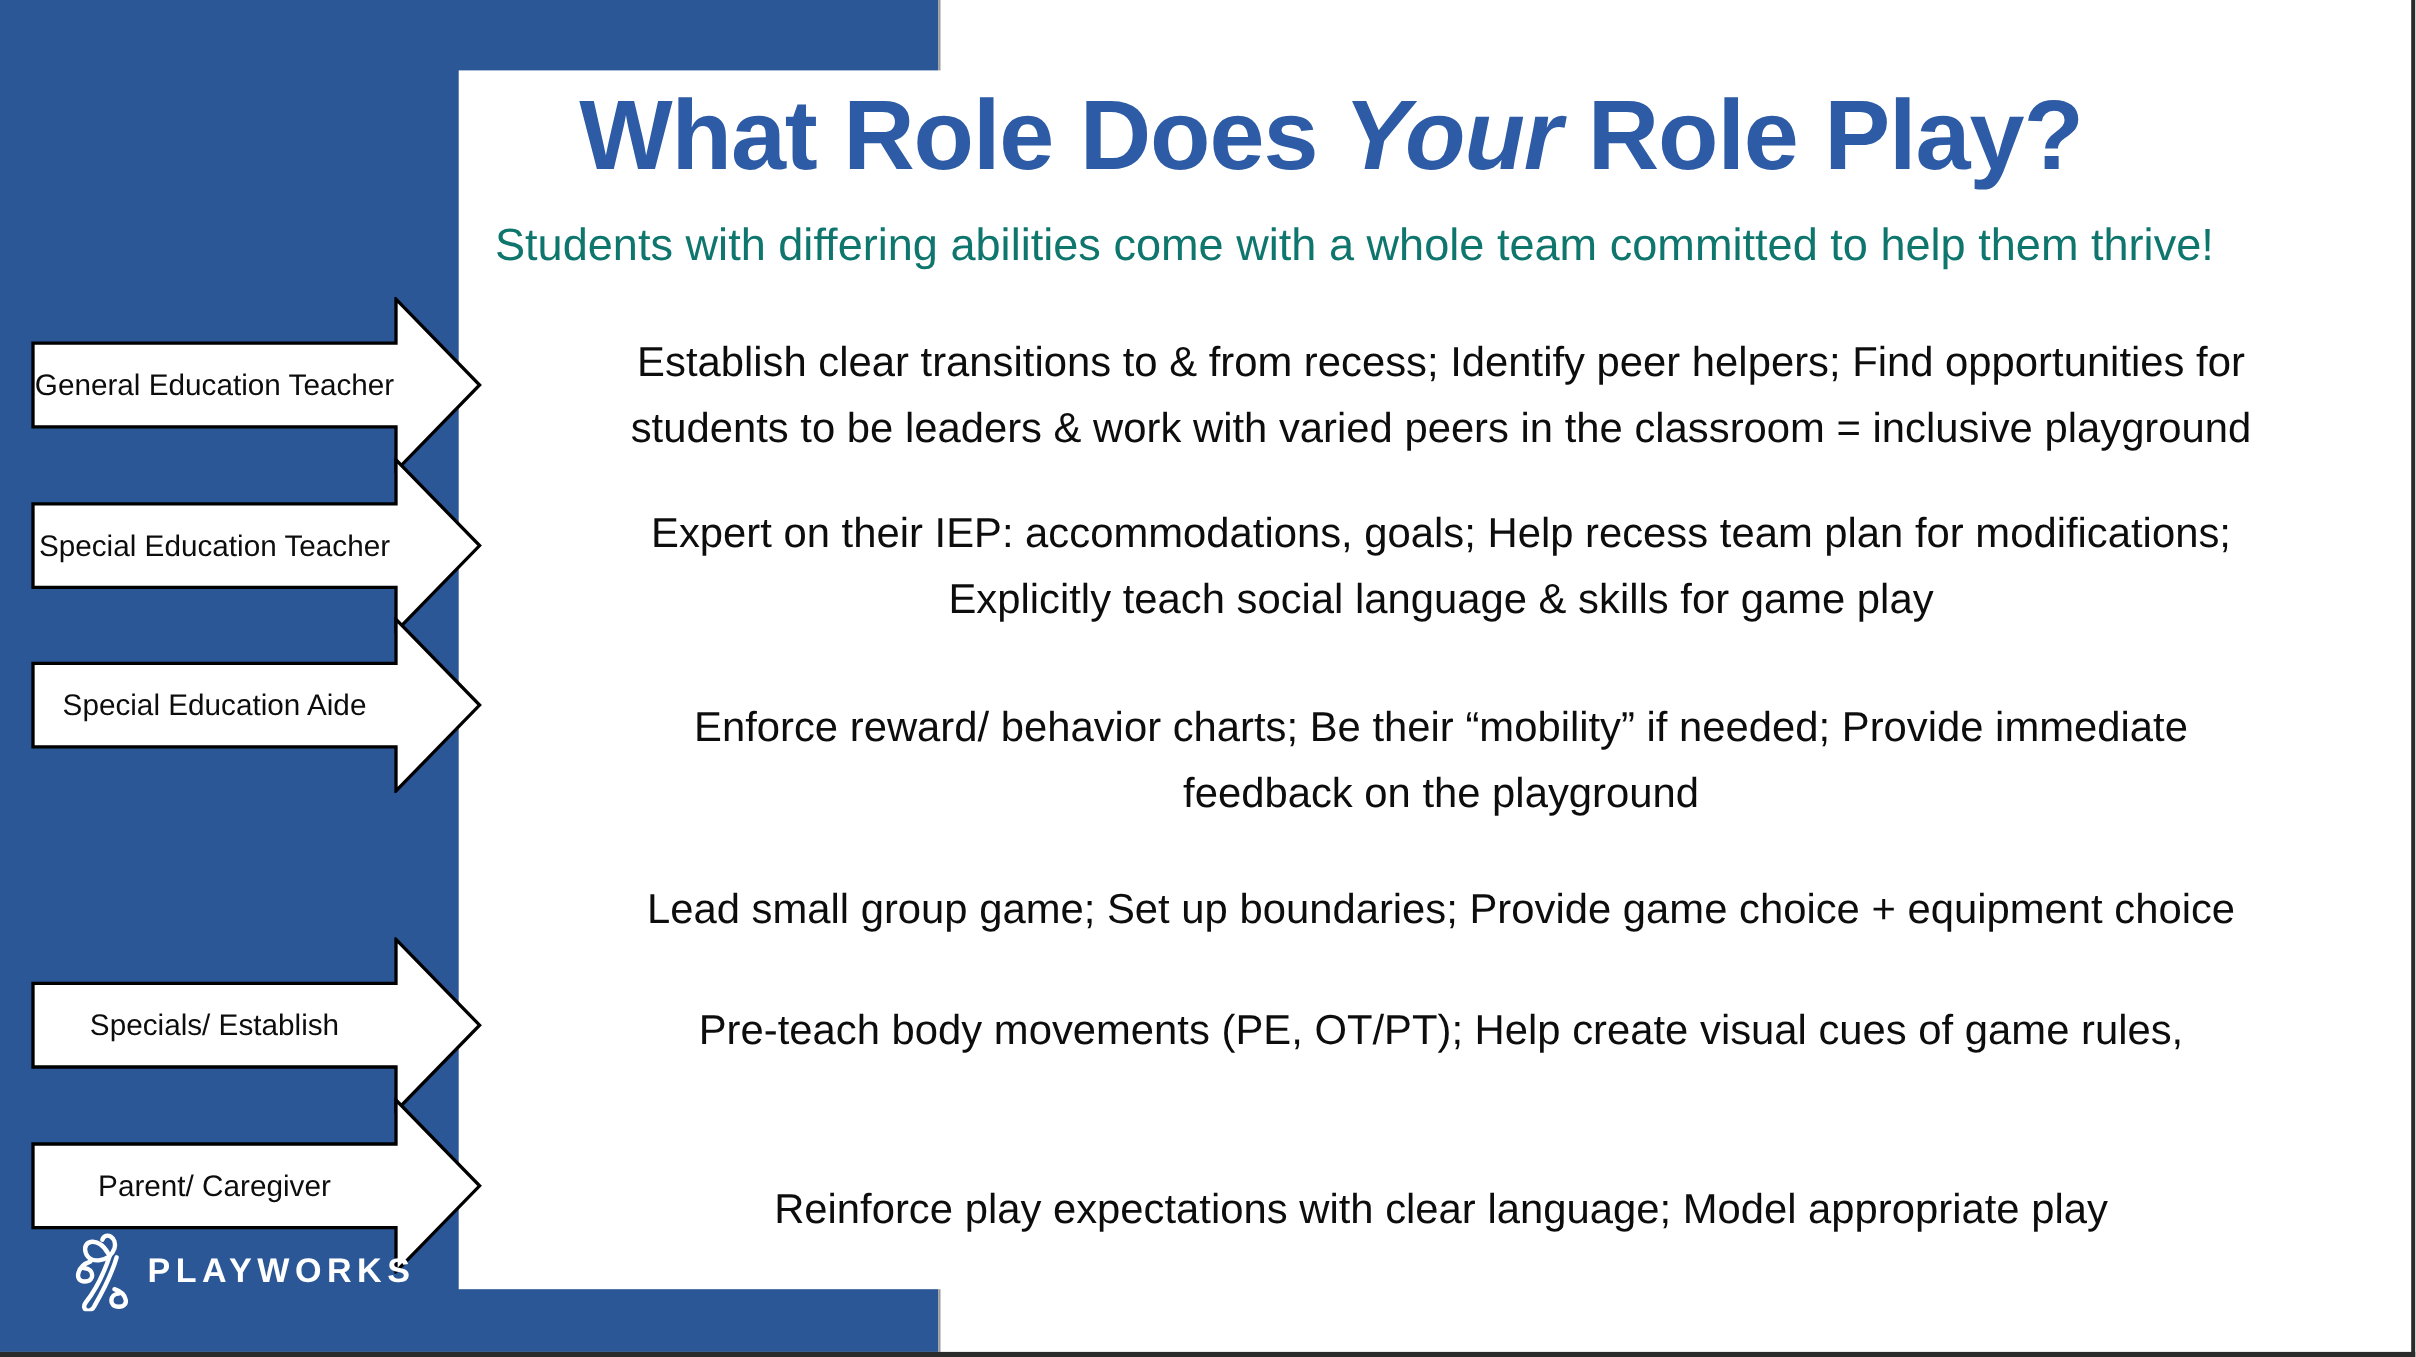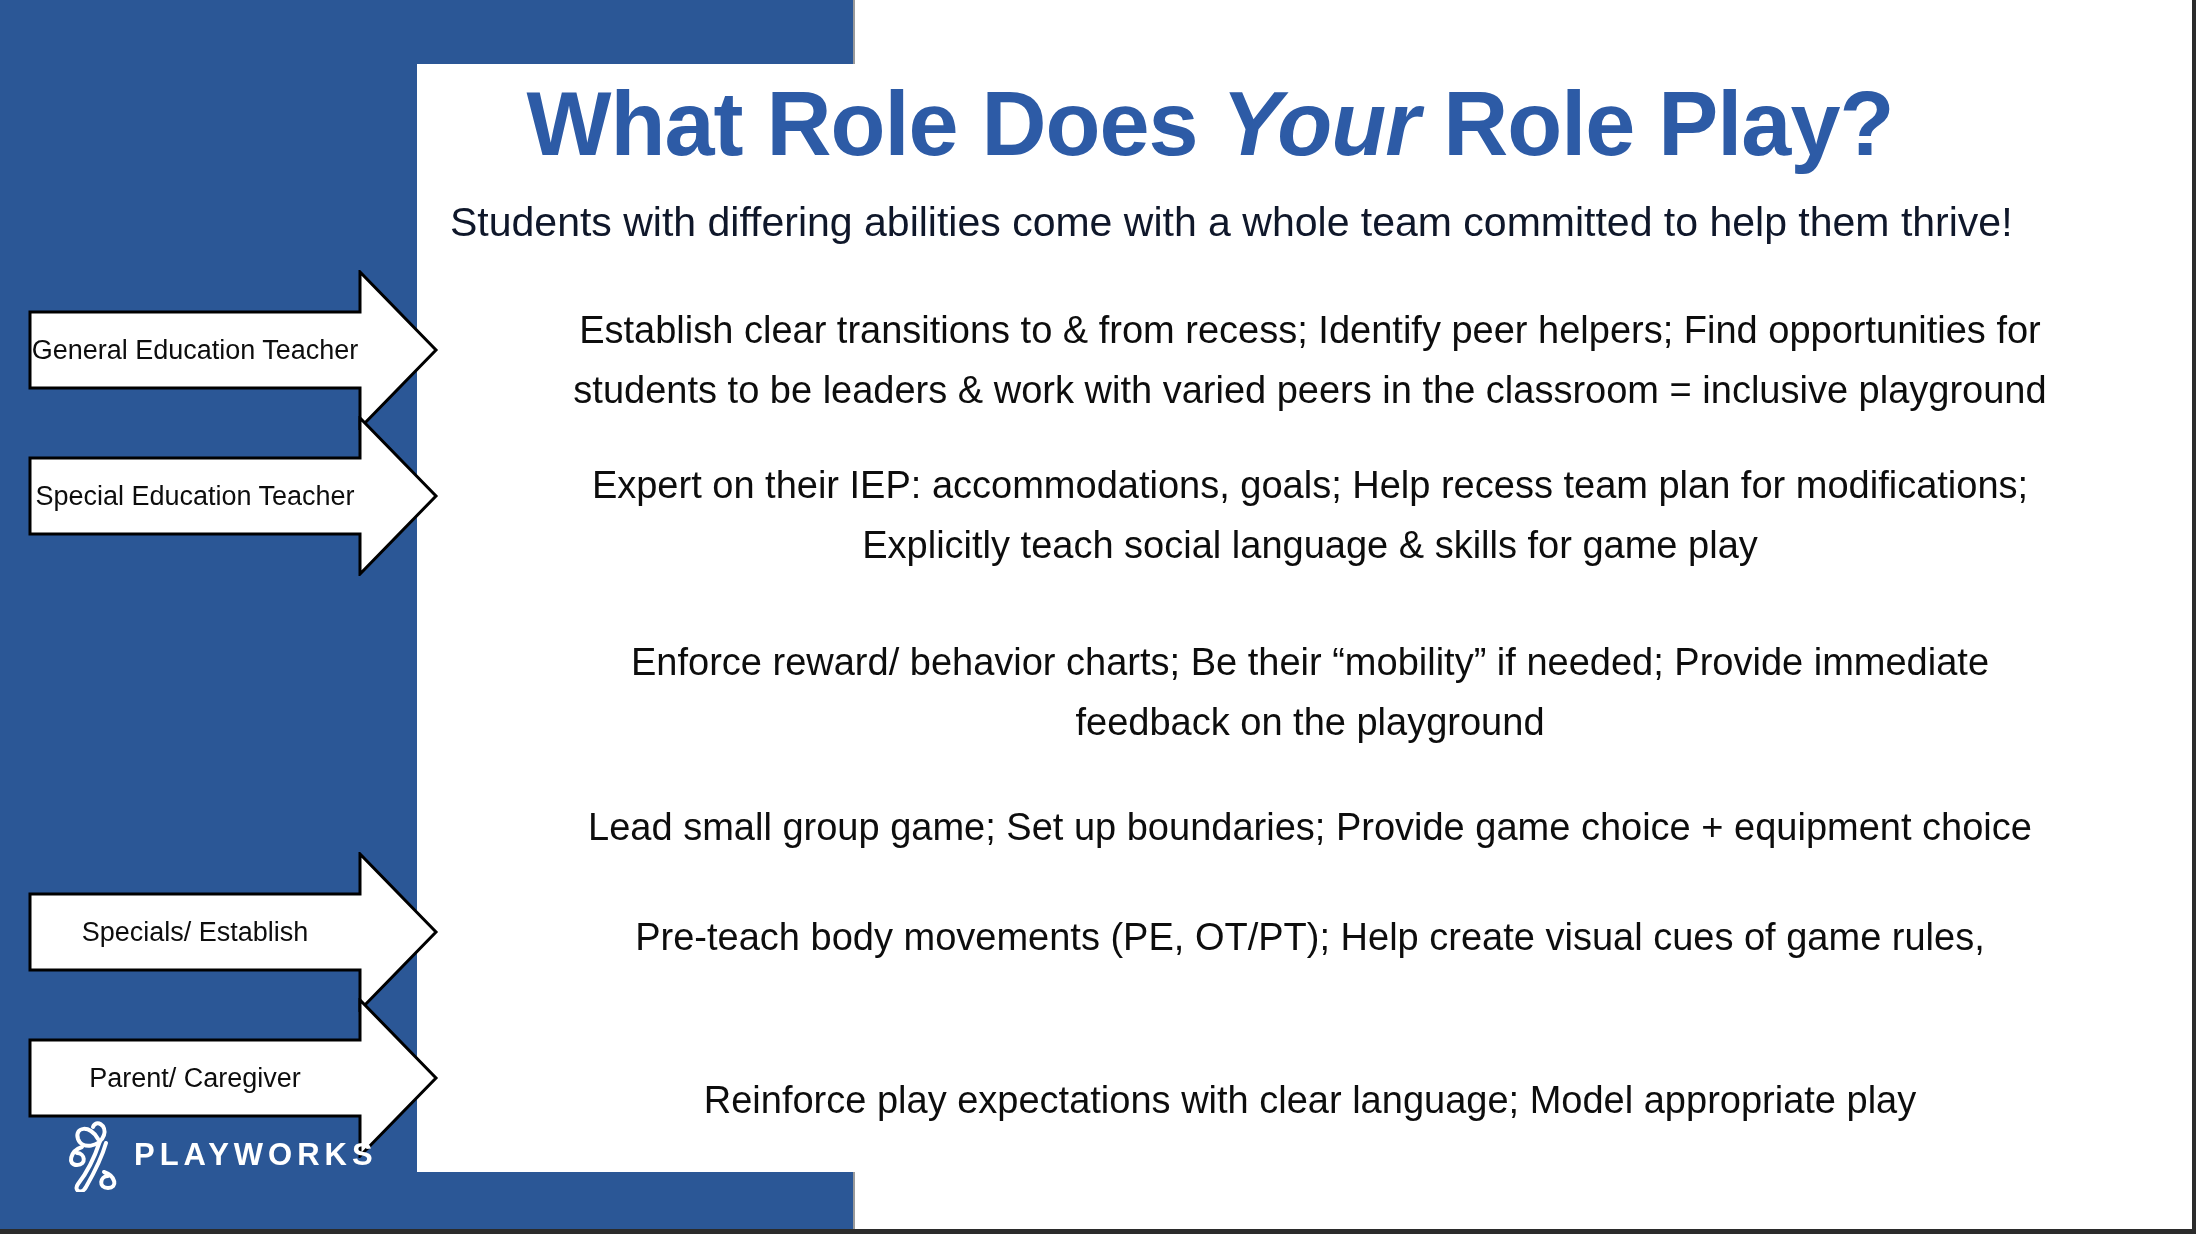--- a/index.html
+++ b/index.html
@@ -41,21 +41,21 @@
     left: 417px; top: 64px; width: 1586px; height: 120px;
     line-height: 120px; text-align: center;
     font-size: 90px; font-weight: bold; letter-spacing: -1px;
     color: #2d5ba6; white-space: nowrap;
   }
   #title .it { font-style: italic; margin-top: 12px; }
 
   
   #subtitle {
     left: 450px; top: 192px; width: 1720px;
-    font-size: 41px; line-height: 60px; color: #0f172a; white-space: nowrap;
+    font-size: 41px; line-height: 60px; color: #0f766e; white-space: nowrap;
   }
 
   
   .arrow { left: 28px; width: 412px; height: 160px; }
   .arrow svg { position: absolute; left: 0; top: 0; }
   .arrow-label {
     position: absolute; left: 2px; top: 42px;
     width: 330px; height: 64px; line-height: 76px;
     text-align: center; font-size: 27px; color: #0d0d0d; white-space: nowrap;
   }
@@ -92,20 +92,26 @@
     <div class="arrow-label">General Education Teacher</div>
   </div>
 
   <div class="arrow abs" style="top:416px">
     <svg width="412" height="160" viewBox="0 0 412 160">
       <polygon points="2,42 332,42 332,2 408,80 332,158 332,118 2,118" fill="#ffffff" stroke="#000000" stroke-width="3"></polygon>
     </svg>
     <div class="arrow-label">Special Education Teacher</div>
   </div>
 
+  <div class="arrow abs" style="top:561px">
+    <svg width="412" height="160" viewBox="0 0 412 160">
+      <polygon points="2,42 332,42 332,2 408,80 332,158 332,118 2,118" fill="#ffffff" stroke="#000000" stroke-width="3"></polygon>
+    </svg>
+    <div class="arrow-label">Special Education Aide</div>
+  </div>
 
 
   <div class="arrow abs" style="top:852px">
     <svg width="412" height="160" viewBox="0 0 412 160">
       <polygon points="2,42 332,42 332,2 408,80 332,158 332,118 2,118" fill="#ffffff" stroke="#000000" stroke-width="3"></polygon>
     </svg>
     <div class="arrow-label">Specials/ Establish</div>
   </div>
 
   <div class="arrow abs" style="top:998px">

